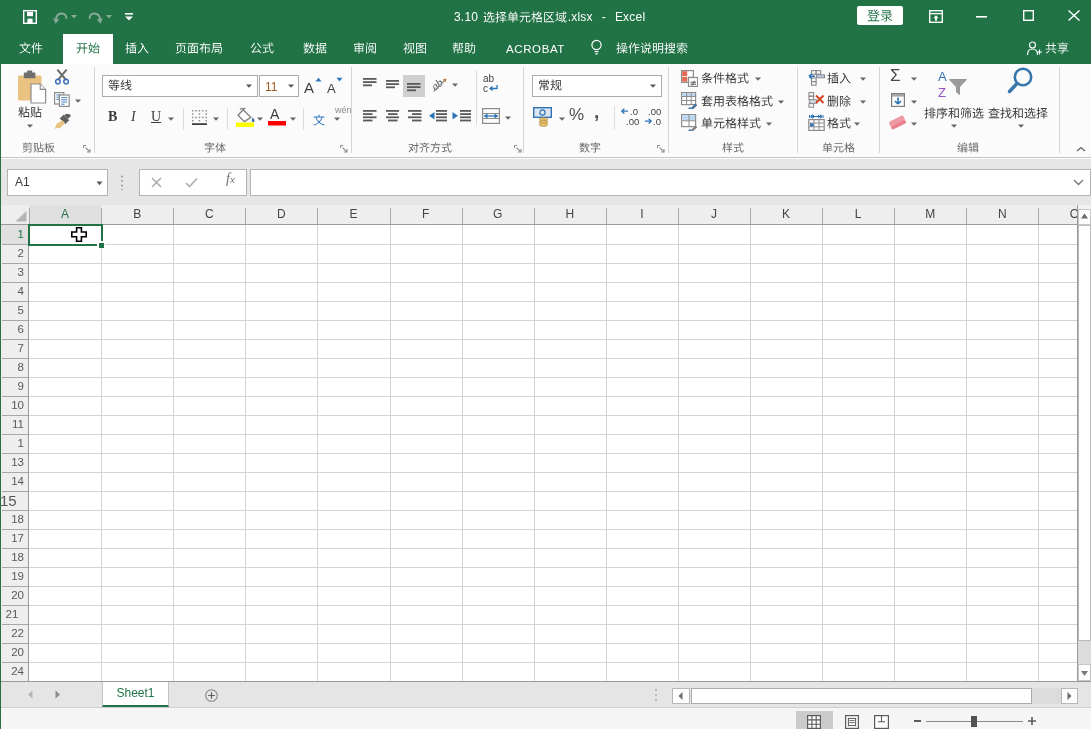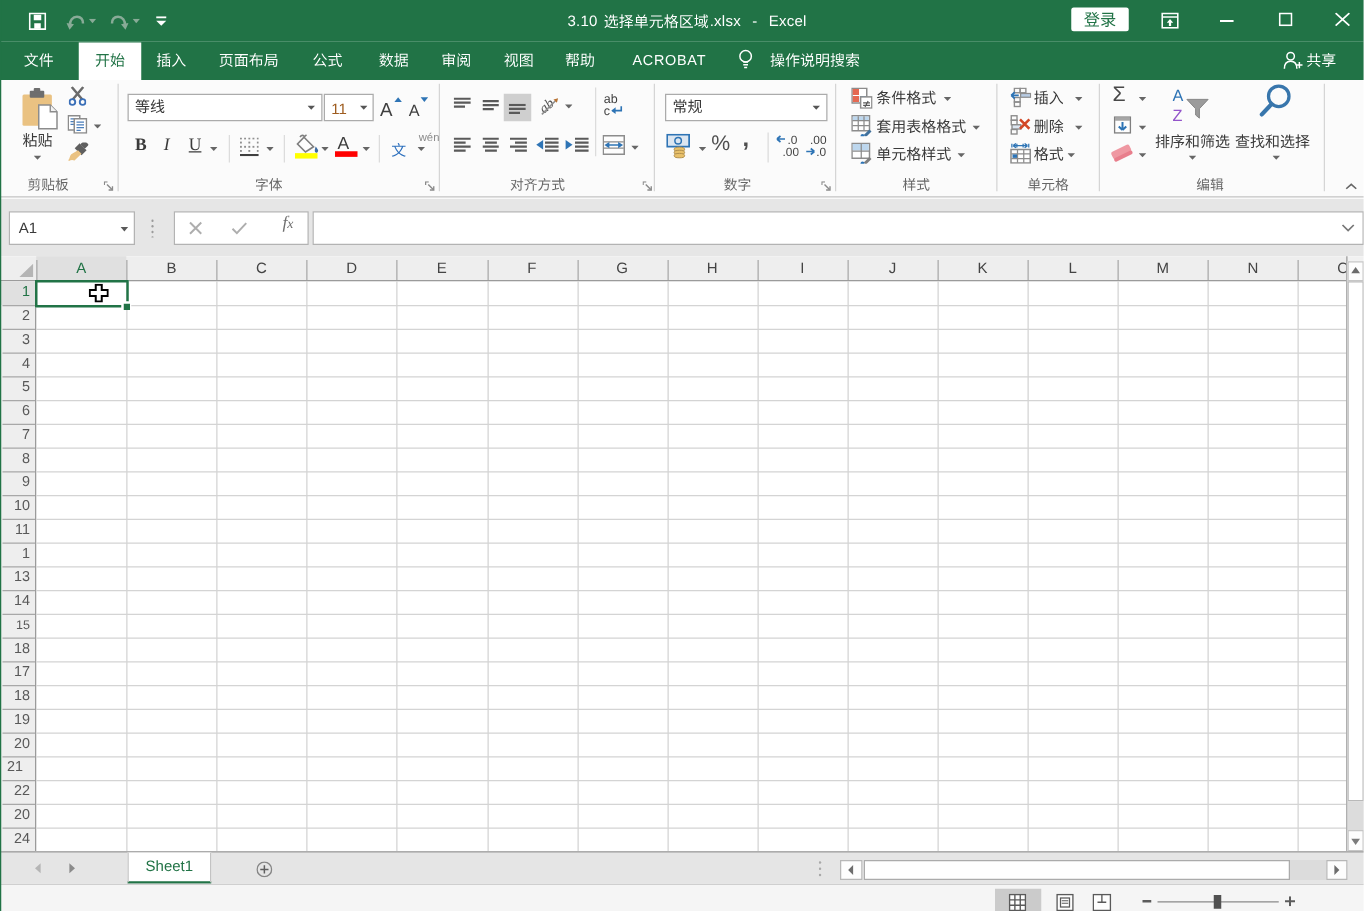--- a/index.html
+++ b/index.html
@@ -931,21 +931,21 @@
     <div style="position:absolute;left:0;top:191.0px;width:24px;height:19.0px;text-align:right;font-size:11.5px;line-height:19.0px;color:#595959">10</div>
     <div style="position:absolute;left:2px;top:209.5px;width:26px;height:1px;background:#a8a8a8"></div>
     <div style="position:absolute;left:0;top:210.0px;width:24px;height:19.0px;text-align:right;font-size:11.5px;line-height:19.0px;color:#595959">11</div>
     <div style="position:absolute;left:2px;top:228.5px;width:26px;height:1px;background:#a8a8a8"></div>
     <div style="position:absolute;left:0;top:229.0px;width:24px;height:19.0px;text-align:right;font-size:11.5px;line-height:19.0px;color:#595959">1</div>
     <div style="position:absolute;left:2px;top:247.5px;width:26px;height:1px;background:#a8a8a8"></div>
     <div style="position:absolute;left:0;top:248.0px;width:24px;height:19.0px;text-align:right;font-size:11.5px;line-height:19.0px;color:#595959">13</div>
     <div style="position:absolute;left:2px;top:266.5px;width:26px;height:1px;background:#a8a8a8"></div>
     <div style="position:absolute;left:0;top:267.0px;width:24px;height:19.0px;text-align:right;font-size:11.5px;line-height:19.0px;color:#595959">14</div>
     <div style="position:absolute;left:2px;top:285.5px;width:26px;height:1px;background:#a8a8a8"></div>
-    <div style="position:absolute;left:0;top:286.0px;width:24px;height:19.0px;text-align:right;font-size:10px;line-height:19.0px;color:#595959">15</div>
+    <div style="position:absolute;left:0;top:286.0px;width:24px;height:19.0px;text-align:left;font-size:15px;line-height:19.0px;color:#595959">15</div>
     <div style="position:absolute;left:2px;top:304.5px;width:26px;height:1px;background:#a8a8a8"></div>
     <div style="position:absolute;left:0;top:305.0px;width:24px;height:19.0px;text-align:right;font-size:11.5px;line-height:19.0px;color:#595959">18</div>
     <div style="position:absolute;left:2px;top:323.5px;width:26px;height:1px;background:#a8a8a8"></div>
     <div style="position:absolute;left:0;top:324.0px;width:24px;height:19.0px;text-align:right;font-size:11.5px;line-height:19.0px;color:#595959">17</div>
     <div style="position:absolute;left:2px;top:342.5px;width:26px;height:1px;background:#a8a8a8"></div>
     <div style="position:absolute;left:0;top:343.0px;width:24px;height:19.0px;text-align:right;font-size:11.5px;line-height:19.0px;color:#595959">18</div>
     <div style="position:absolute;left:2px;top:361.5px;width:26px;height:1px;background:#a8a8a8"></div>
     <div style="position:absolute;left:0;top:362.0px;width:24px;height:19.0px;text-align:right;font-size:11.5px;line-height:19.0px;color:#595959">19</div>
     <div style="position:absolute;left:2px;top:380.5px;width:26px;height:1px;background:#a8a8a8"></div>
     <div style="position:absolute;left:0;top:381.0px;width:24px;height:19.0px;text-align:right;font-size:11.5px;line-height:19.0px;color:#595959">20</div>

